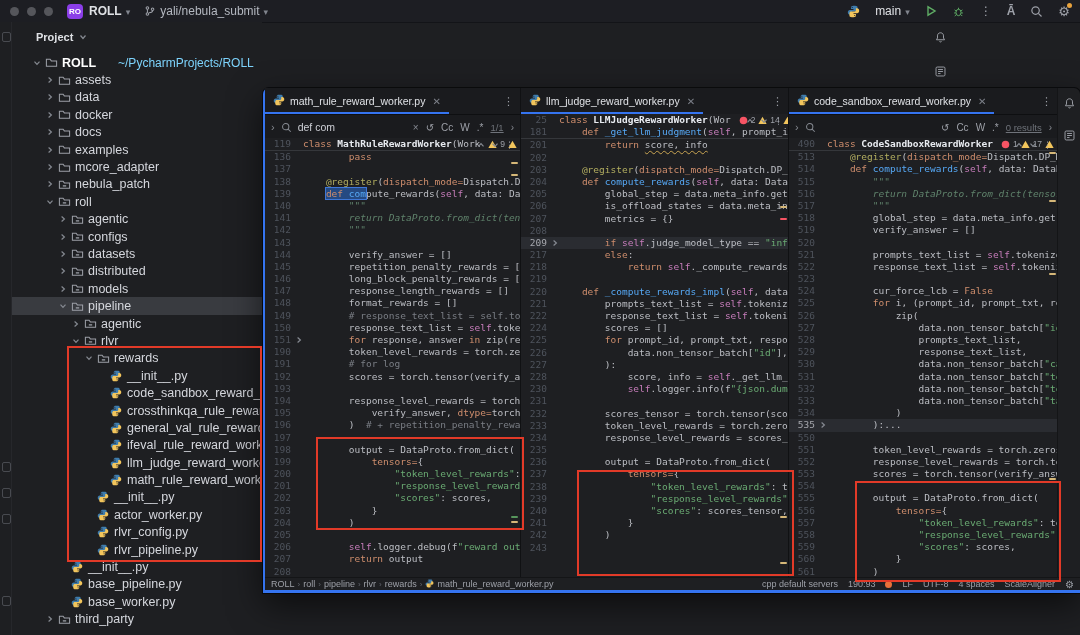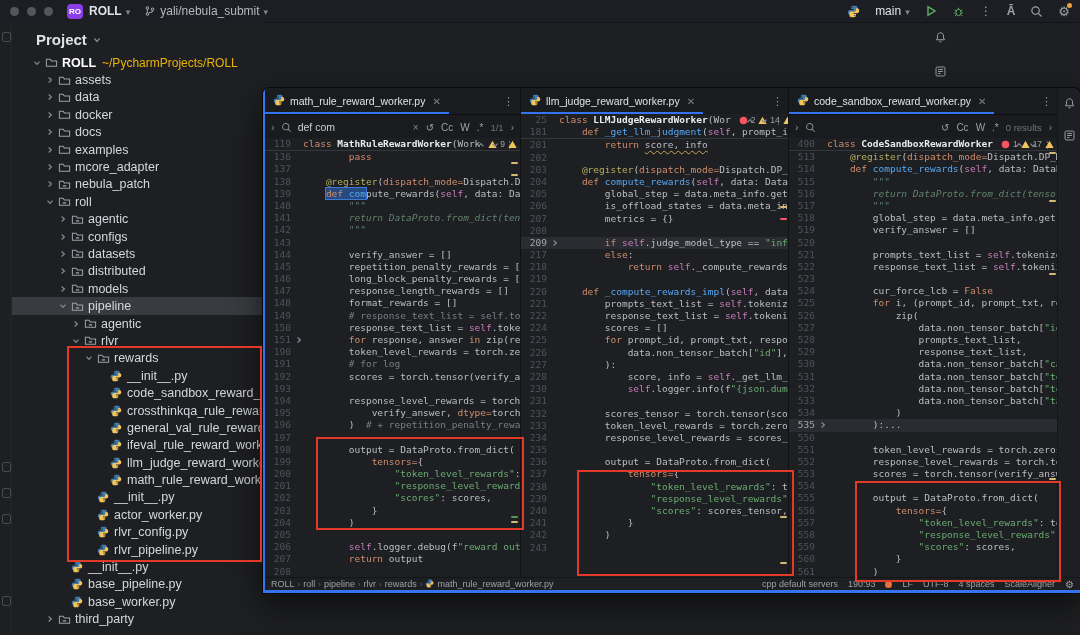--- a/index.html
+++ b/index.html
@@ -22,29 +22,29 @@
   .gear-dot{position:absolute;right:-2px;top:-1px;width:5px;height:5px;border-radius:50%;background:#e8a33d;}
   .translate{font-size:12px;color:#9da0a8;font-weight:bold;}
   .kebab{color:#9da0a8;font-size:12px;}
 
   
   #left-stripe{position:absolute;left:0;top:22px;width:11px;height:613px;background:#1e1f22;border-right:1px solid #26272b;}
   .stripe-ic{position:absolute;left:2px;width:7px;height:8px;border:1px solid #5a5d64;border-radius:2px;opacity:.7;}
 
   
   #project-panel{position:absolute;left:12px;top:22px;width:250px;height:613px;background:#1e1f22;overflow:hidden;}
-  #panel-header{display:flex;align-items:center;gap:6px;padding:9px 0 0 24px;font-weight:bold;font-size:15px;color:#dfe1e5;}
+  #panel-header{display:flex;align-items:center;gap:6px;padding:9px 0 0 24px;font-weight:bold;font-size:11px;color:#dfe1e5;}
   #tree{position:absolute;left:0;top:32px;right:0;bottom:0;font-size:12.5px;color:#d5d7dd;}
   .trow{height:17.4px;display:flex;align-items:center;white-space:nowrap;overflow:hidden;cursor:default;}
   .trow.sel{background:#393b40;}
   .tchev{width:13px;display:inline-flex;justify-content:center;flex:0 0 13px;}
   .ticon{width:16px;display:inline-flex;justify-content:center;flex:0 0 16px;}
   .tlabel{margin-left:3px;}
   .tlabel.root{font-weight:bold;color:#ffffff;}
-  .tpath{color:#eab308;margin-left:6px;font-size:12px;}
+  .tpath{color:#7dd3fc;margin-left:22px;font-size:12px;}
 
   
   #editor-window{position:absolute;left:263px;top:88px;width:815px;height:502px;background:#1e1f22;
     border-left:2px solid #3574f0;border-bottom:3px solid #3574f0;border-radius:6px 6px 0 0;
     box-shadow:0 12px 34px rgba(0,0,0,.6), 0 0 0 1px #0c0d0f;}
   .pane{position:absolute;top:0;bottom:12px;overflow:hidden;}
   .pane.bl{border-left:1px solid #101113;}
   #pane0{left:0;width:255px;}
   #pane1{left:255px;width:268px;}
   #pane2{left:523px;width:269px;}
@@ -54,21 +54,21 @@
   .tabbar{height:26px;background:#1a1b1e;border-bottom:1px solid #0e0f11;display:flex;align-items:center;position:relative;}
   .tab{display:flex;align-items:center;gap:5px;padding:0 8px;height:100%;position:relative;font-size:10.5px;color:#dfe1e5;}
   .tab:after{content:"";position:absolute;left:0;right:0;bottom:0;height:2.5px;background:#3574f0;}
   .tab .close{color:#7d818a;font-size:10px;margin-left:2px;}
   .tab-kebab{position:absolute;right:6px;color:#9da0a8;font-size:11px;}
 
   .findbar{height:24px;background:#1a1b1e;border-bottom:1px solid #0e0f11;display:flex;align-items:center;
     font-size:10.5px;color:#ced0d6;padding:0 6px;gap:6px;}
   .fb-chev{color:#868a92;font-size:11px;}
   .fb-right{margin-left:auto;display:flex;align-items:center;gap:7px;color:#868a92;font-size:10px;}
-  .fb-count{color:#6f737a;font-size:9.5px;}
+  .fb-count{color:#6f737a;font-size:9.5px;text-decoration:underline;}
   .fb-toggle{color:#9da0a8;}
 
   .code{position:absolute;left:0;right:0;bottom:0;overflow:hidden;background:#1e1f22;
     font-family:"DejaVu Sans Mono",monospace;font-size:9.5px;line-height:12.2px;}
   .code.with-find{top:50px;}
   .code.no-find{top:26px;}
   .cl{height:12.2px;white-space:pre;position:relative;display:flex;}
   .cl.cur{background:#2a2c31;}
   .cl .g{flex:0 0 26px;text-align:right;color:#4e535c;padding-right:3px;}
   .cl.cur .g{color:#a6a8ae;}

